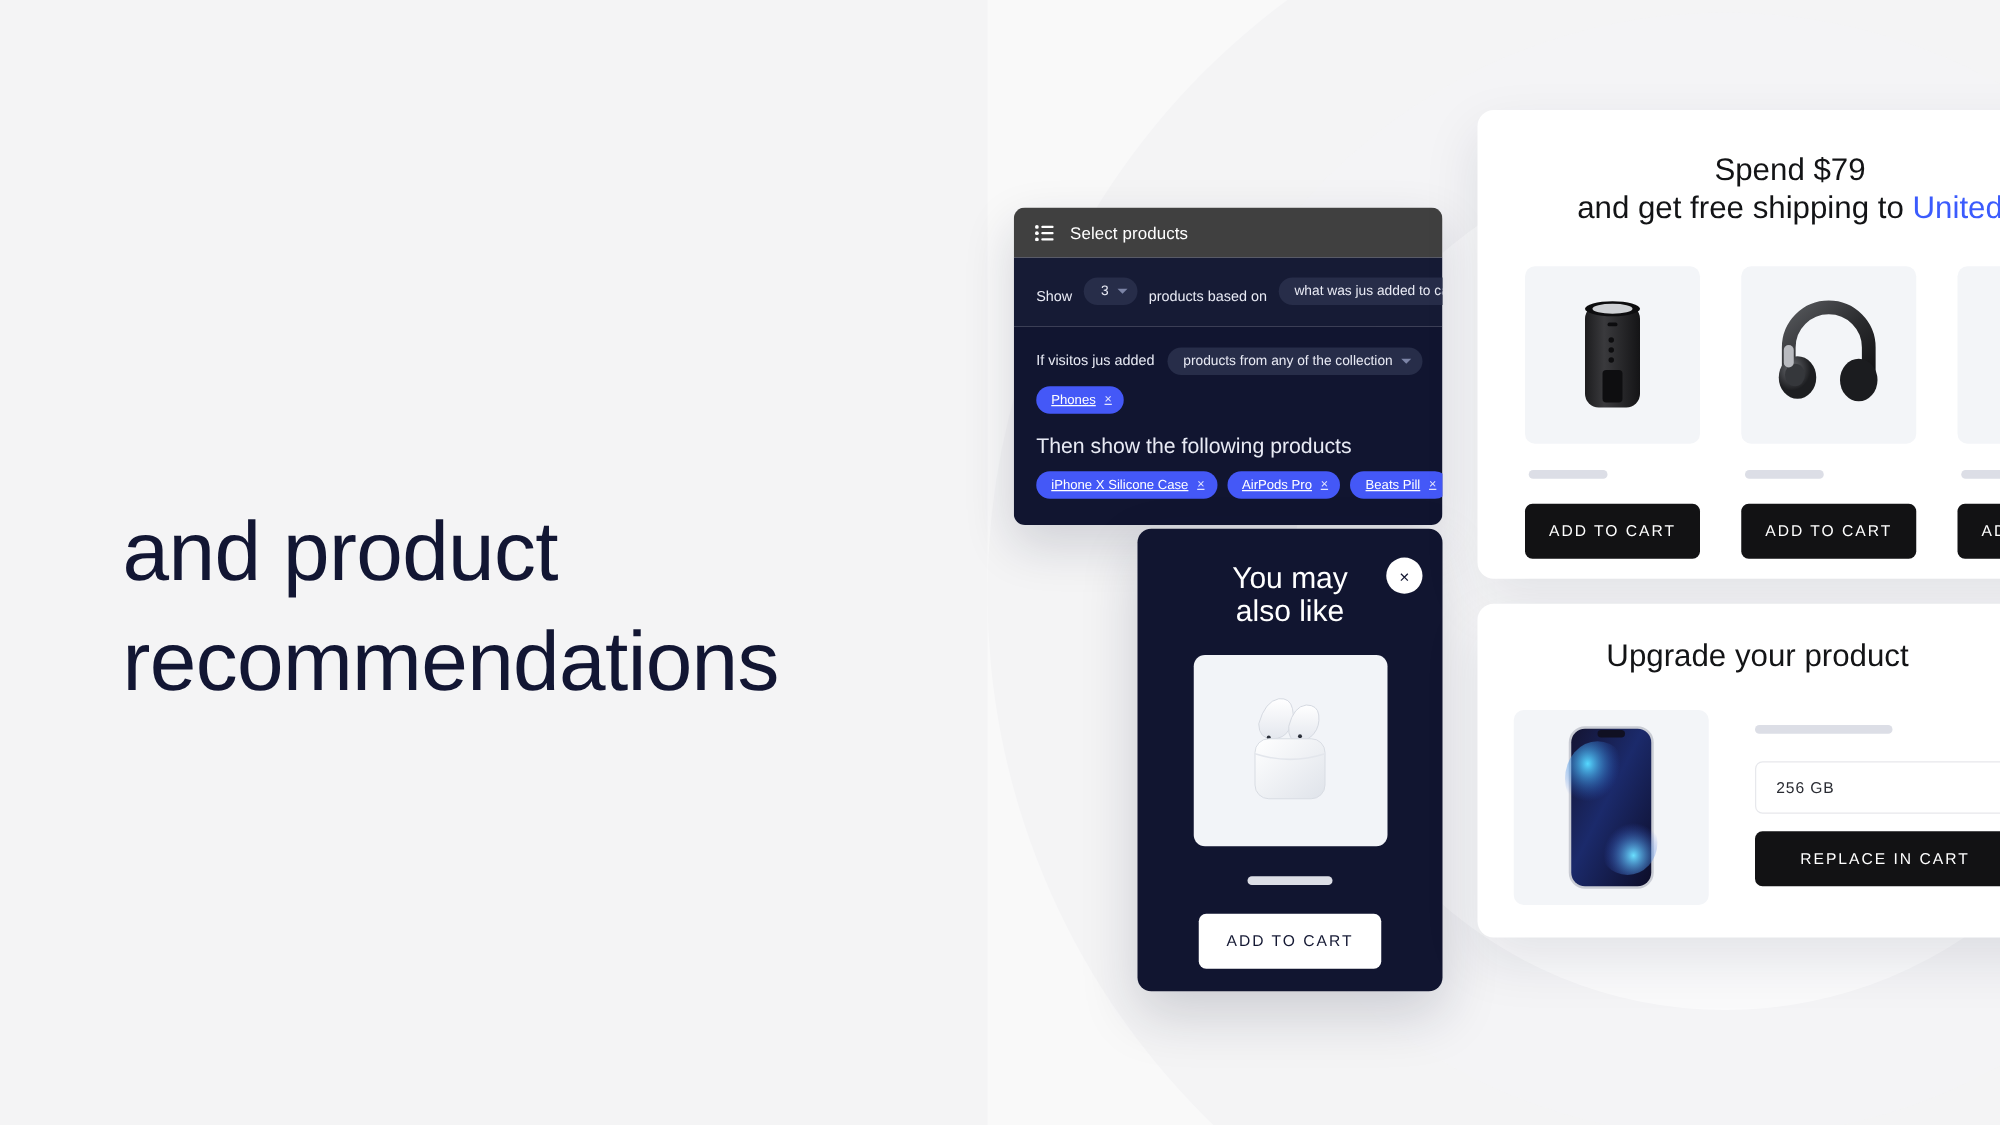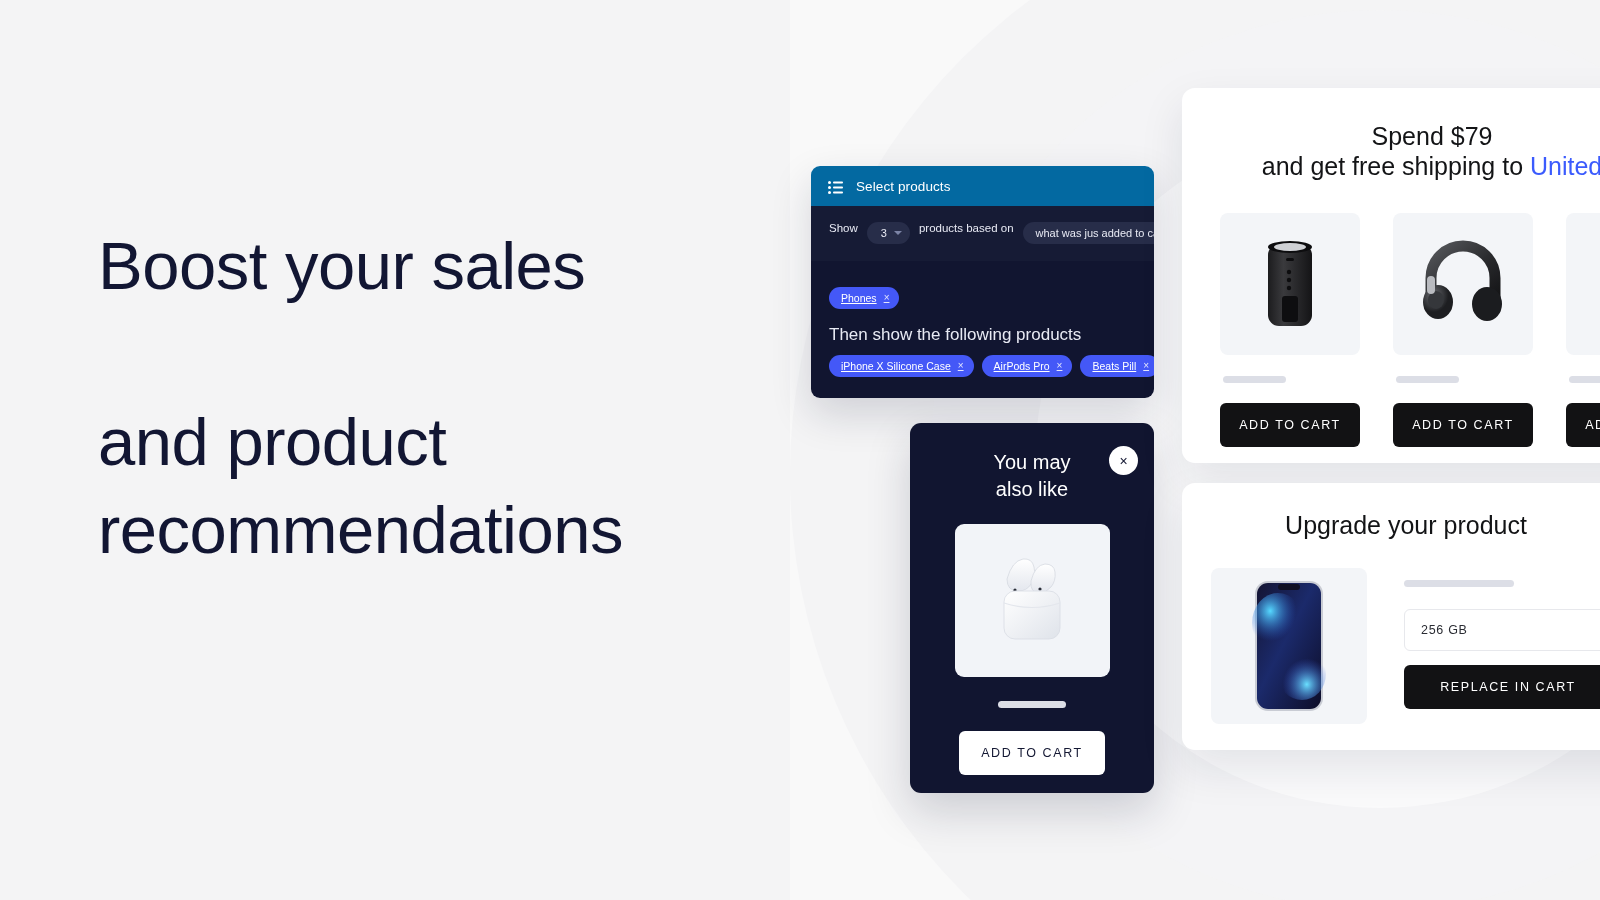--- a/index.html
+++ b/index.html
@@ -76,38 +76,38 @@
   
   .select-panel {
     left: 811px;
     top: 166px;
     width: 343px;
     border-radius: 9px;
     overflow: hidden;
     box-shadow: 0 16px 40px rgba(20,25,55,0.16);
   }
   .sp-header {
-    background: #0369a1;
+    background: #404040;
     height: 40px;
     display: flex;
     align-items: center;
     padding: 0 0 0 17px;
     gap: 13px;
   }
   .sp-header-title {
     color: #ffffff;
     font-size: 13.5px;
     letter-spacing: .1px;
   }
   .list-icon { width: 15px; height: 13px; display: block; }
   .sp-body-top {
     background: #161b35;
     padding: 16px 18px 17px 18px;
     display: flex;
-    align-items: flex-start;
+    align-items: flex-end;
     gap: 9px;
   }
   .sp-body-bottom {
     background: #111530;
     padding: 17px 18px 21px 18px;
   }
   .sp-label {
     color: #e8eaf4;
     font-size: 11.5px;
     white-space: nowrap;
@@ -158,21 +158,21 @@
     left: 910px;
     top: 423px;
     width: 244px;
     height: 370px;
     background: #111530;
     border-radius: 11px;
     box-shadow: 0 18px 44px rgba(20,25,55,0.18);
   }
   .yml-title {
     color: #ffffff;
-    font-size: 20px;
+    font-size: 24px;
     line-height: 27px;
     text-align: center;
     padding-top: 26px;
     font-weight: 400;
   }
   .yml-close {
     position: absolute;
     right: 16px;
     top: 23px;
     width: 29px; height: 29px;
@@ -313,21 +313,21 @@
 <body>
 
 <div class="bg-rings">
   <div class="ring ring-1"></div>
   <div class="ring ring-2"></div>
   <div class="ring ring-3"></div>
 </div>
 
 <div class="hero-copy">
   <h1 class="headline">
-    <span>Boost your sales</span><br>
+    <br>
     <br>
     <span>and product</span><br>
     <span>recommendations</span>
   </h1>
 </div>
 
 <div class="card select-panel">
 
   <div class="sp-header">
     <span class="list-icon">
@@ -350,20 +350,27 @@
       <span class="caret"></span>
     </span>
     <span class="sp-label">products based on</span>
     <span class="sp-select">
       <span>what was jus added to cart</span>
 
     </span>
   </div>
 
   <div class="sp-body-bottom">
+    <div class="sp-row2">
+      <span class="sp-label">If visitos jus added</span>
+      <span class="sp-select">
+        <span>products from any of the collection</span>
+        <span class="caret"></span>
+      </span>
+    </div>
 
     <div class="chips-row">
       <span class="chip">
         <span>Phones</span>
         <span class="chip-x">×</span>
       </span>
     </div>
 
     <div class="sp-sub">Then show the following products</div>
 

